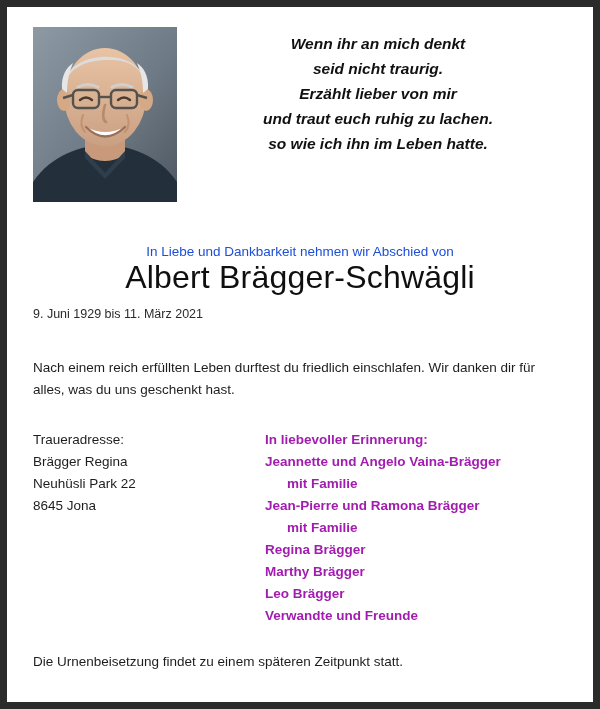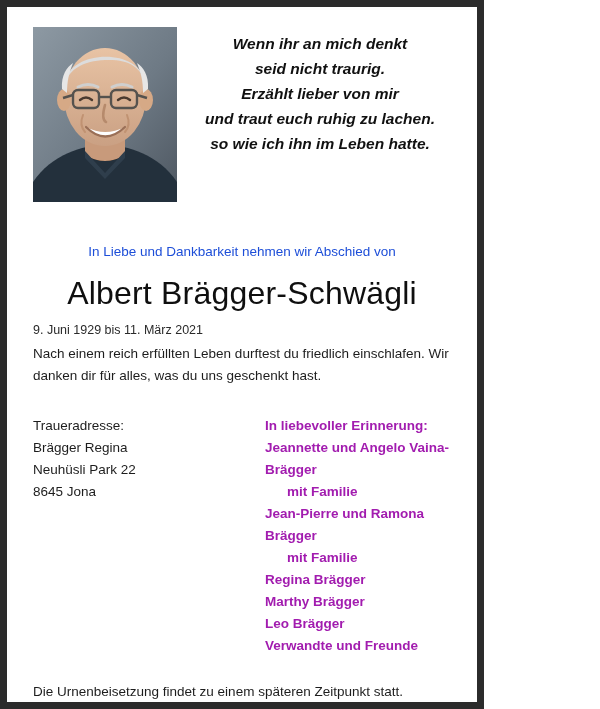--- a/index.html
+++ b/index.html
@@ -10,21 +10,21 @@
   body {
     width: 600px;
     height: 709px;
     font-family: "Liberation Sans", sans-serif;
     color: #1a1a1a;
     overflow: hidden;
   }
   .obituary {
     position: relative;
     box-sizing: border-box;
-    width: 484px;
+    width: 600px;
     height: 709px;
     border: 7px solid #2b2b2b;
     background: #ffffff;
     padding: 14px 26px 0 26px;
   }
   
   .top-row {
     display: flex;
     align-items: flex-start;
     gap: 18px;
@@ -60,37 +60,36 @@
     color: #1d4ed8;
     margin-top: 42px;
   }
 
   
   .name {
     text-align: center;
     font-size: 32px;
     letter-spacing: 0.2px;
     color: #0f0f0f;
-    margin-top: 16px;
     font-weight: 400;
   }
 
   
   .dates {
     font-size: 12.5px;
     color: #2a2a2a;
     margin-top: 11px;
   }
 
   
   .paragraph {
     font-size: 13.5px;
     line-height: 1.62;
     color: #1d1d1d;
-    margin-top: 6px;
+    margin-top: 36px;
     text-align: left;
   }
 
   
   .columns {
     display: flex;
     margin-top: 28px;
   }
   .col-left {
     width: 232px;

